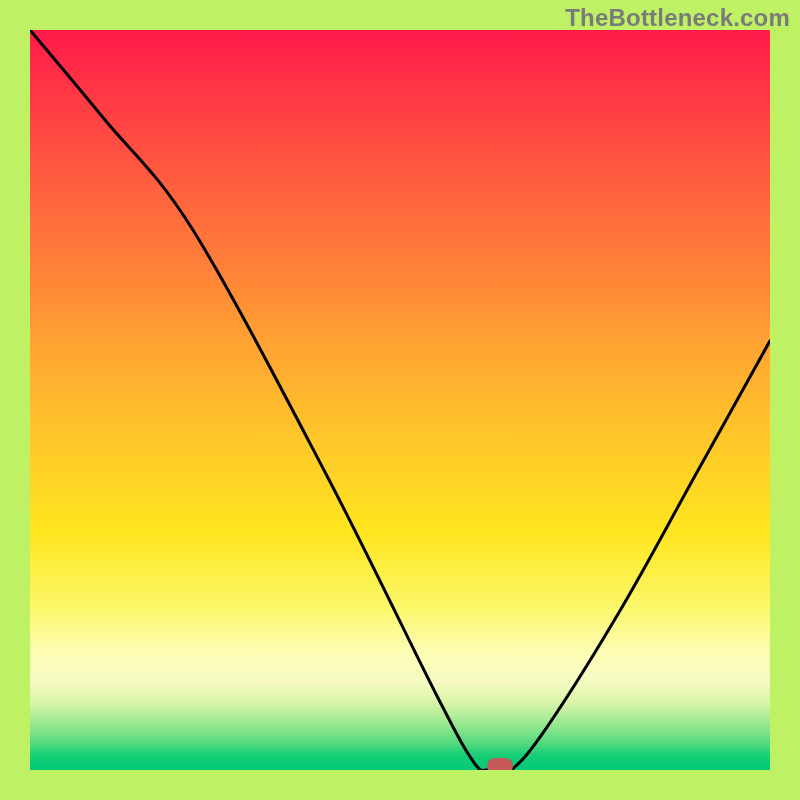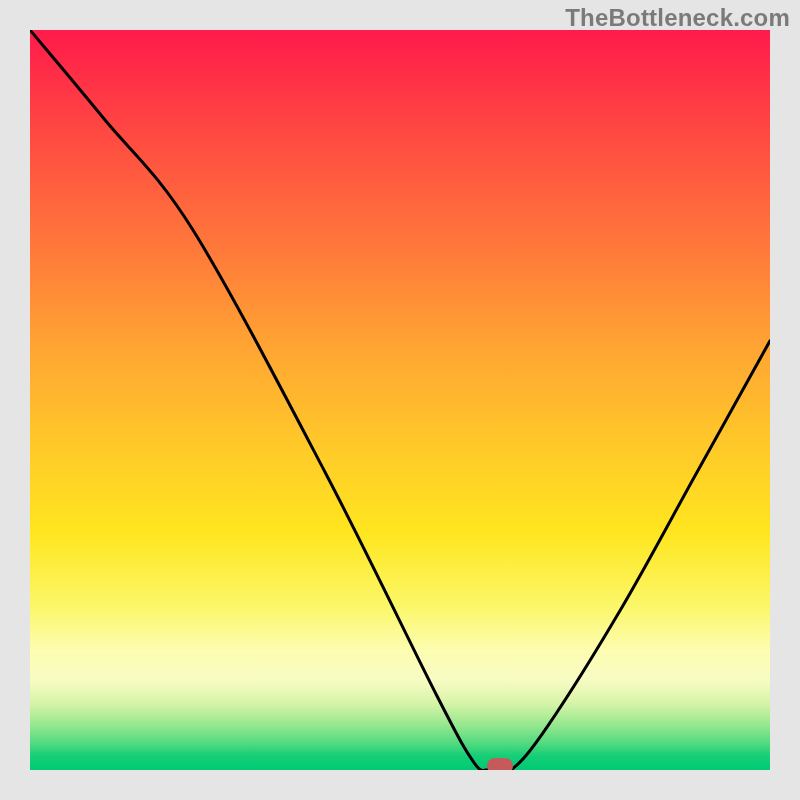--- a/index.html
+++ b/index.html
@@ -7,21 +7,21 @@
     padding: 0;
     width: 800px;
     height: 800px;
     background: #000;
     overflow: hidden;
   }
   .frame {
     position: relative;
     width: 800px;
     height: 800px;
-    background: #e5e5e5;
+    background: #bef264;
   }
   .watermark {
     position: absolute;
     top: 4px;
     right: 10px;
     color: #7a7a7a;
     font-family: Arial, Helvetica, sans-serif;
     font-size: 24px;
     font-weight: 600;
     letter-spacing: 0.2px;

